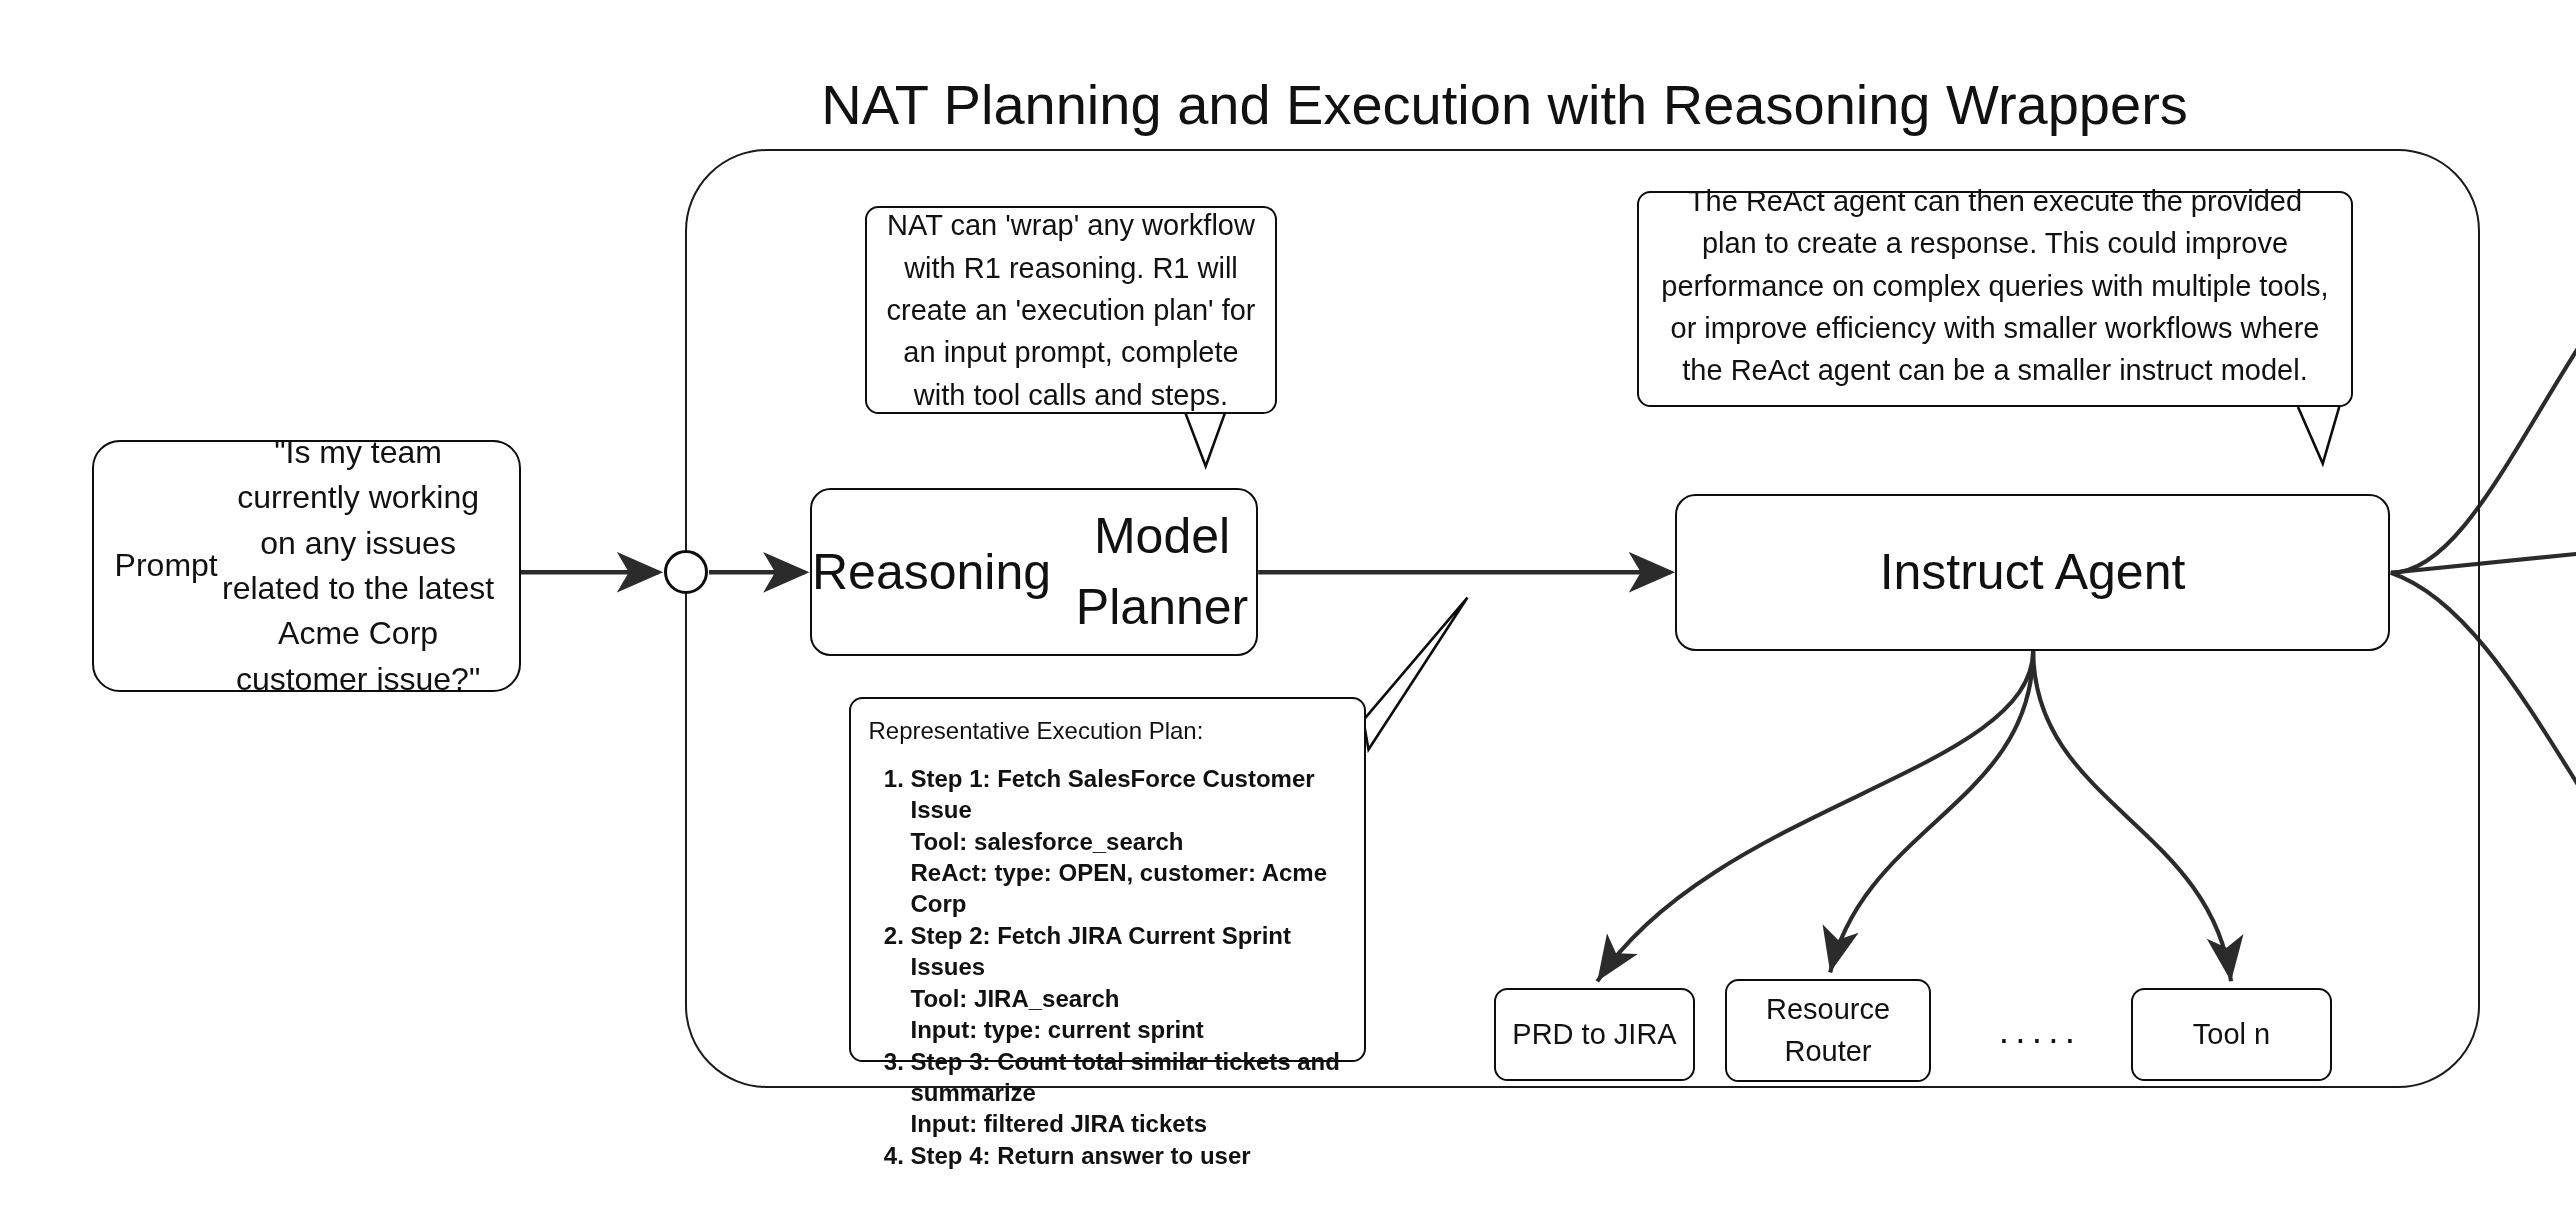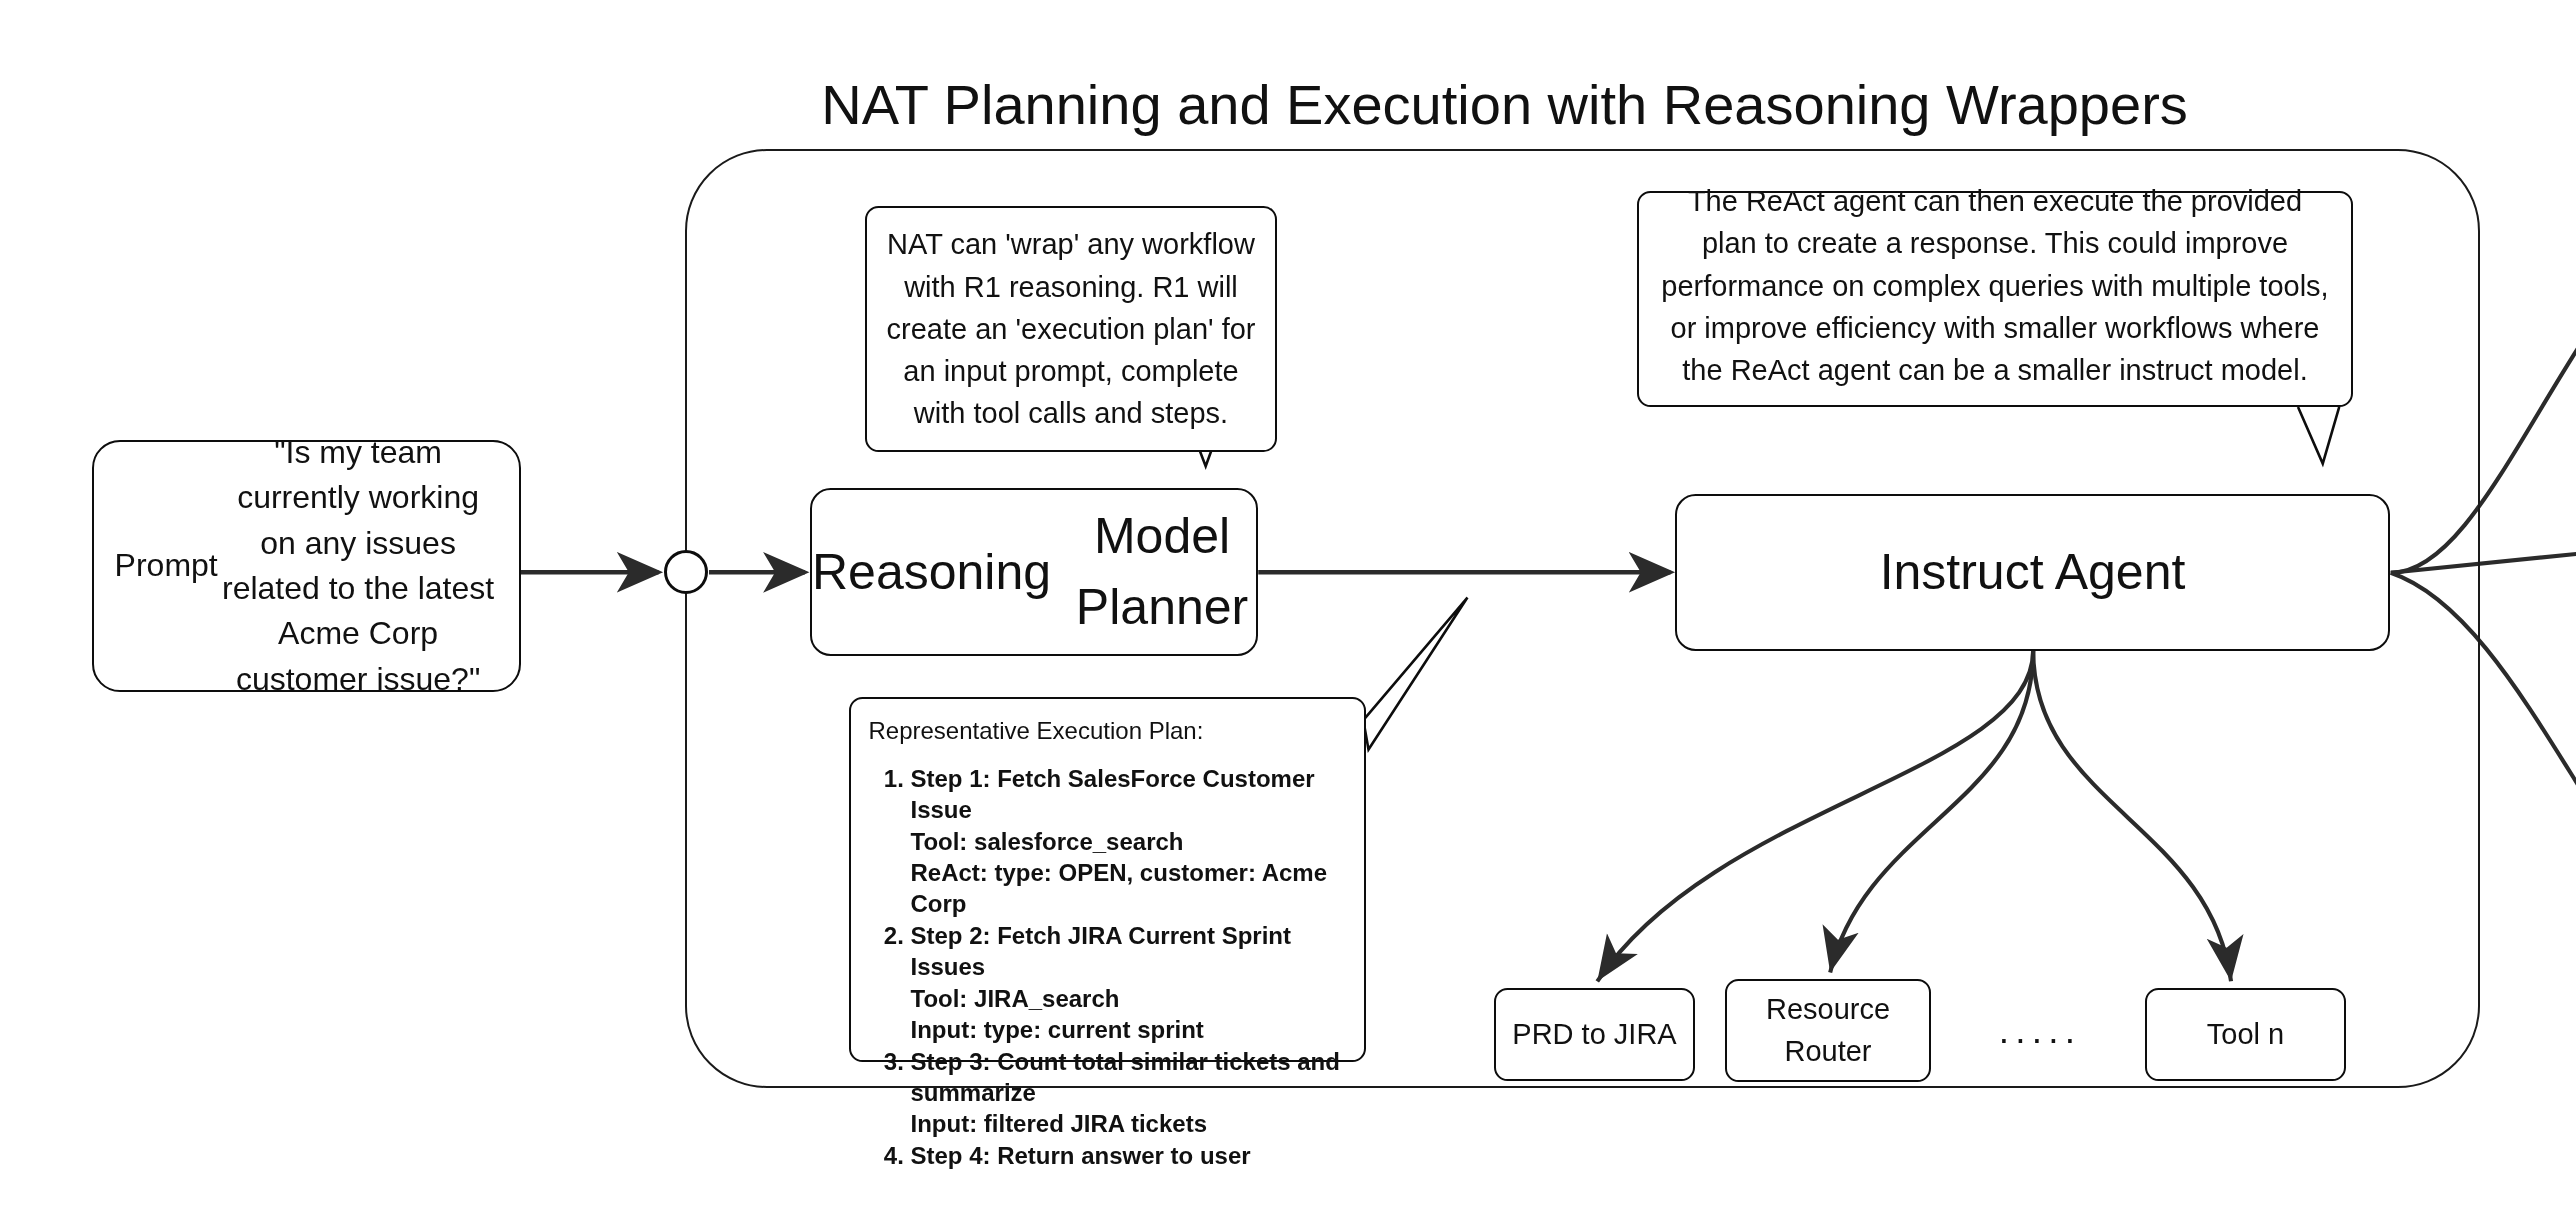--- a/index.html
+++ b/index.html
@@ -108,21 +108,21 @@
     background: #ffffff;
     border: 2.6px solid #0d0d0d;
     border-radius: 13.4px;
     padding: 13.4px 17.5px;
     text-align: center;
     line-height: 1.46;
     font-size: 29px;
   }
   #nat-callout {
     left: 865px; top: 206px;
-    width: 412px; height: 246px;
+    width: 412px; height: 208px;
     display: flex; align-items: center; justify-content: center;
   }
   #react-callout {
     left: 1637px; top: 191px;
     width: 716px; height: 216px;
     display: flex; align-items: flex-end; justify-content: center;
   }
   #plan-callout {
     left: 849px; top: 697px;
     width: 517px; height: 365px;
@@ -136,21 +136,21 @@
     margin: 4px;
     padding-left: 38px;
     font-weight: bold;
   }
   #plan-callout li { margin-bottom: 1px; }
   #plan-callout .sub { display: block; }
 
   
   #tool-0 { left: 1494px; top: 988px; width: 201px; height: 93px; font-size: 29px; }
   #tool-1 { left: 1725px; top: 979px; width: 206px; height: 103px; font-size: 29px; }
-  #tool-3 { left: 2131px; top: 988px; width: 201px; height: 93px; font-size: 29px; margin-left: 14px; }
+  #tool-3 { left: 2131px; top: 988px; width: 201px; height: 93px; font-size: 29px; }
   #tool-ellipsis {
     position: absolute;
     left: 1968px; top: 1010px;
     width: 144px;
     text-align: center;
     font-size: 37px;
     letter-spacing: 6.2px;
     color: #111;
   }
 </style>

